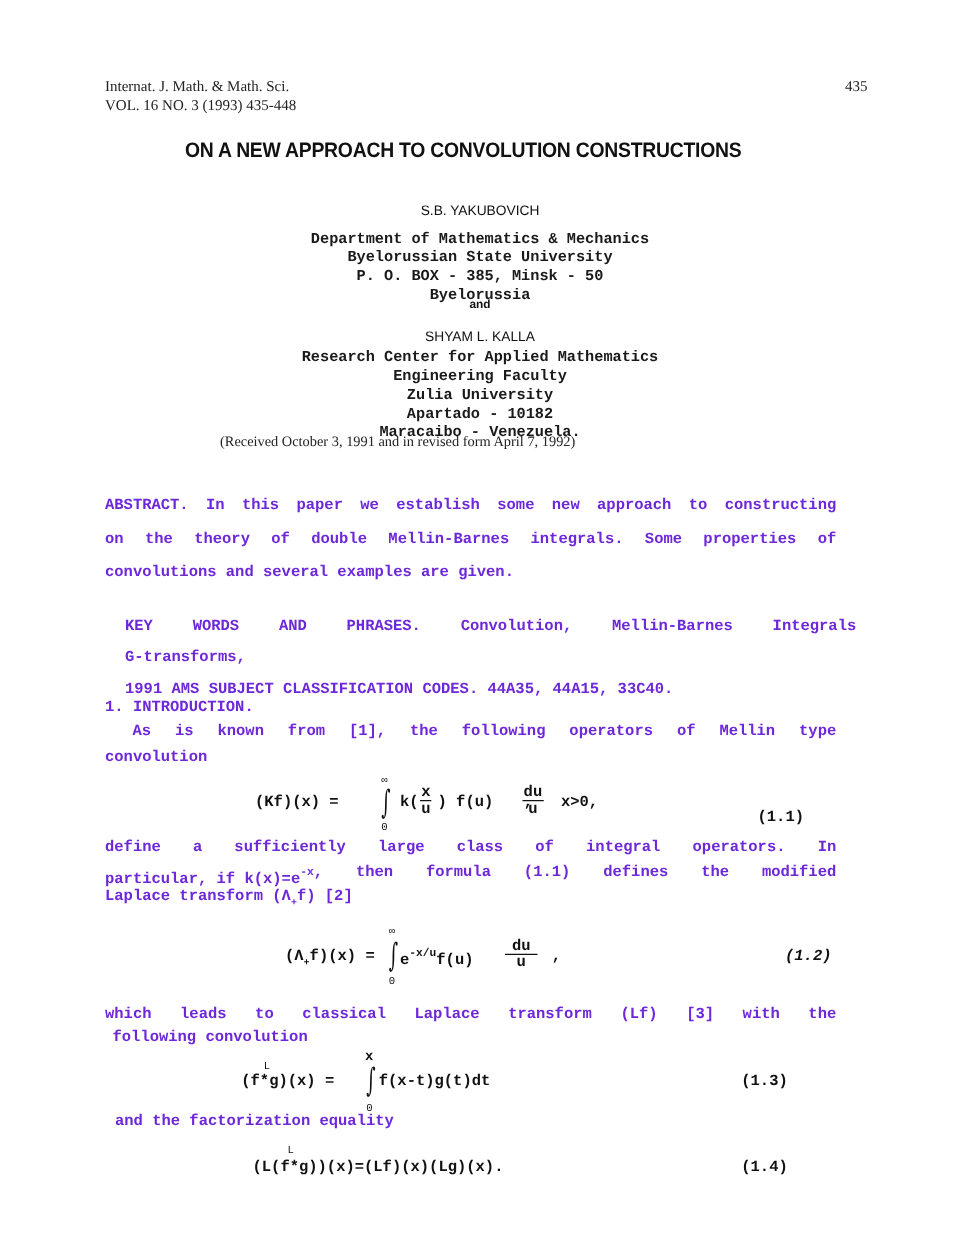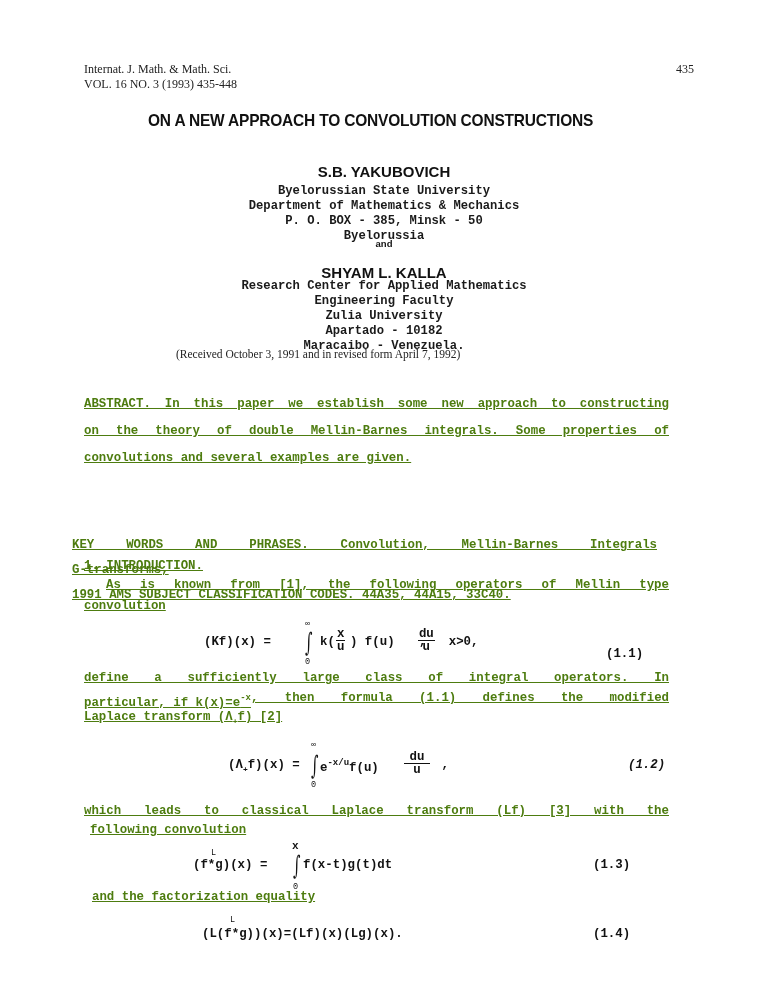--- a/index.html
+++ b/index.html
@@ -3,25 +3,25 @@
 <meta charset="utf-8">
 <style>
   html, body { margin: 0; padding: 0; background: #ffffff; }
   body { width: 768px; height: 994px; position: relative; overflow: hidden; color: #111; }
   .abs { position: absolute; white-space: nowrap; }
   .serif { font-family: "Liberation Serif", "DejaVu Serif", serif; }
   .sans { font-family: "Liberation Sans", "DejaVu Sans", sans-serif; }
   .mono { font-family: "Liberation Mono", "DejaVu Sans Mono", monospace; }
   .hdr { font-size: 12px; line-height: 14px; color: #222; }
   .title { font-size: 15.5px; font-weight: bold; letter-spacing: -0.2px; transform: scaleY(1.08); }
-  .author { font-size: 15px; font-weight: bold; }
+  .author { font-size: 11px; font-weight: normal; }
   .aff { font-size: 12.2px; line-height: 15px; text-align: center; font-weight: bold; color: #1a1a1a; }
   .and { font-size: 9.5px; font-weight: bold; text-align: center; }
   .received { font-size: 11.5px; color: #222; }
-  .body { font-size: 12.4px; font-weight: bold; color: #4d7c0f; text-decoration: underline; }
+  .body { font-size: 12.4px; font-weight: bold; color: #6d28d9; }
   .just { text-align: justify; text-align-last: justify; width: 585px; }
   .line { height: 27px; line-height: 27px; }
   .eq { font-size: 12.4px; font-weight: bold; }
   .eqno { font-size: 12.4px; font-weight: bold; }
   .lim { font-size: 8.5px; font-weight: normal; }
   .integral { font-family: "DejaVu Serif", serif; font-weight: normal; font-size: 26px; line-height: 26px; transform: scaleX(0.55); display: inline-block; }
   .frac { display: inline-block; vertical-align: middle; text-align: center; position: relative; }
   .frac .num { display: block; border-bottom: 1.5px solid #111; padding: 0 1px; line-height: 12px; }
   .frac .den { display: block; line-height: 12px; }
   sup.s { font-size: 9px; vertical-align: 6px; }
@@ -31,22 +31,22 @@
 <body>
 
 <div class="abs serif hdr" style="left:84px; top:62px;">Internat. J. Math. &amp; Math. Sci.</div>
 <div class="abs serif hdr" style="left:84px; top:77px;">VOL. 16 NO. 3 (1993) 435-448</div>
 <div class="abs serif hdr" style="left:676px; top:62px;">435</div>
 
 <div class="abs sans title" style="left:148px; top:112px;">ON A NEW APPROACH TO CONVOLUTION CONSTRUCTIONS</div>
 
 <div class="abs sans author" style="left:0; width:768px; text-align:center; top:163px;">S.B. YAKUBOVICH</div>
 <div class="abs mono aff" style="left:0; width:768px; top:184px;">
+  <div>Department of Mathematics &amp; Mechanics</div>
   <div>Byelorussian State University</div>
-  <div>Department of Mathematics &amp; Mechanics</div>
   <div>P. O. BOX - 385, Minsk - 50</div>
   <div>Byelorussia</div>
 </div>
 <div class="abs sans and" style="left:0; width:768px; top:238px;">and</div>
 
 <div class="abs sans author" style="left:0; width:768px; text-align:center; top:264px;">SHYAM L. KALLA</div>
 <div class="abs mono aff" style="left:0; width:768px; top:279px;">
   <div>Research Center for Applied Mathematics</div>
   <div>Engineering Faculty</div>
   <div>Zulia University</div>
@@ -54,21 +54,21 @@
   <div>Maracaibo - Venezuela.</div>
 </div>
 <div class="abs serif received" style="left:176px; top:348px;text-align:center;">(Received October 3, 1991 and in revised form April 7, 1992)</div>
 
 <div class="abs mono body" style="left:84px; top:391px;">
   <div class="line just">ABSTRACT. In this paper we establish some new approach to constructing</div>
   <div class="line just">on the theory of double Mellin-Barnes integrals. Some properties of</div>
   <div class="line">convolutions and several examples are given.</div>
 </div>
 
-<div class="abs mono body" style="left:72px; top:489px;margin-top:44px;">
+<div class="abs mono body" style="left:100px; top:489px;">
   <div class="line just" style="height:25px; line-height:25px; word-spacing:18px;">KEY WORDS AND PHRASES. Convolution, Mellin-Barnes Integrals</div>
   <div class="line" style="height:25px; line-height:25px;">G-transforms,</div>
   <div class="line" style="height:25px; line-height:25px;">1991 AMS SUBJECT CLASSIFICATION CODES. 44A35, 44A15, 33C40.</div>
 </div>
 
 <div class="abs mono body" style="left:84px; top:556px; line-height:20px;">1. INTRODUCTION.</div>
 <div class="abs mono body just" style="left:106px; top:575px; width:563px; line-height:20px; word-spacing:8px;">As is known from [1], the following operators of Mellin type</div>
 <div class="abs mono body" style="left:84px; top:596px; line-height:20px;">convolution</div>
 
 <div class="abs mono eq" style="left:204px; top:619px; width:480px; height:50px;">

